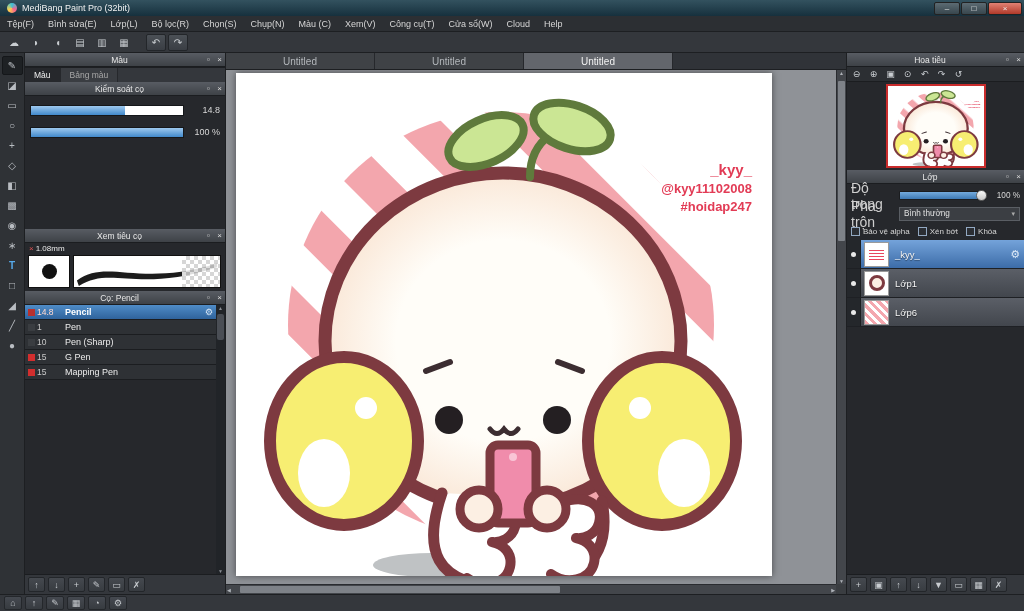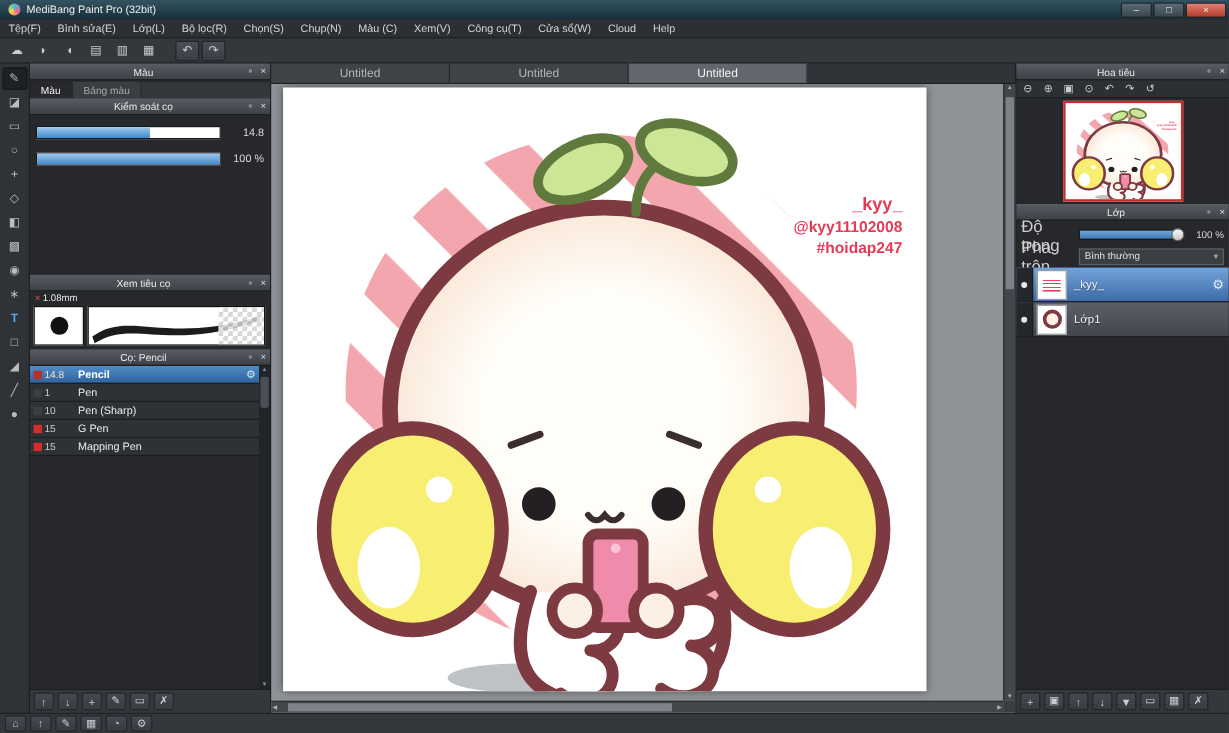--- a/index.html
+++ b/index.html
@@ -426,40 +426,57 @@
           </span>
         <span class="lval">100 %</span>
       </div>
       <div class="lrow">
         <span class="llabel">Pha trộn</span>
         <span class="lselect">
           <span>Bình thường</span>
           <span class="lcaret">▾</span>
         </span>
       </div>
+      <div class="lchecks">
+        <span class="cbox"></span>
+        <span class="clabel">Bảo vệ alpha</span>
+        <span class="cbox"></span>
+        <span class="clabel">Xén bớt</span>
+        <span class="cbox"></span>
+        <span class="clabel">Khóa</span>
+      </div>
     </div>
 
     <div class="layer-row sel">
       <span class="vis-cell">
           <span class="vis-dot"></span>
         </span>
       <span class="lthumb">
           <span class="mark-kyy"></span>
         </span>
       <span class="lname">_kyy_</span>
       <span class="lgear">⚙</span>
     </div>
     <div class="layer-row">
       <span class="vis-cell">
           <span class="vis-dot"></span>
         </span>
       <span class="lthumb">
           <span class="mark-face"></span>
         </span>
       <span class="lname">Lớp1</span>
+    </div>
+    <div class="layer-row">
+      <span class="vis-cell">
+          <span class="vis-dot"></span>
+        </span>
+      <span class="lthumb">
+          <span class="mark-stripes"></span>
+        </span>
+      <span class="lname">Lớp6</span>
     </div>
 
     <div class="layer-empty"></div>
 
     <div class="layer-foot">
       <span class="fbtn">+</span>
       <span class="fbtn">▣</span>
       <span class="fbtn">↑</span>
       <span class="fbtn">↓</span>
       <span class="fbtn">▼</span>

